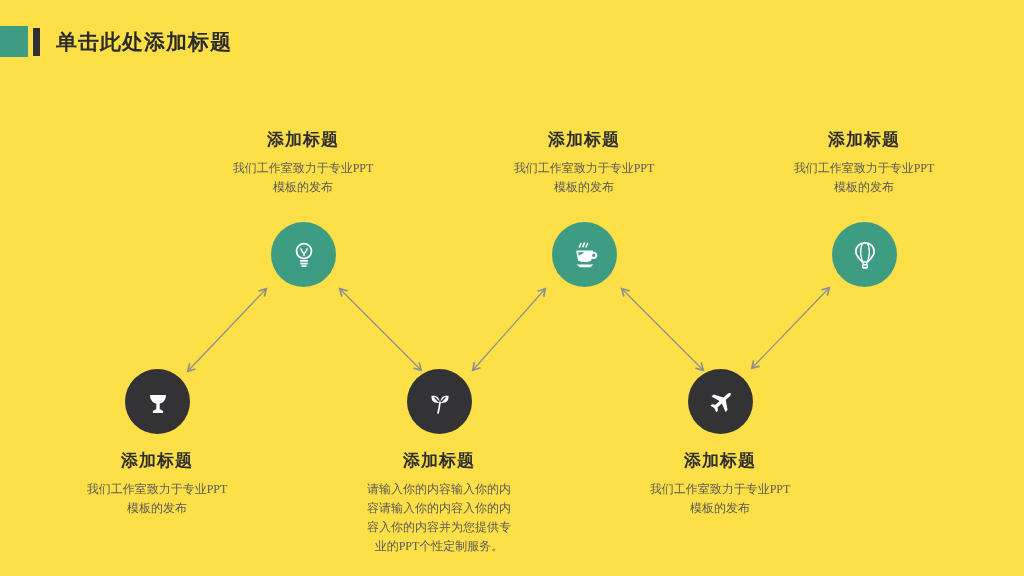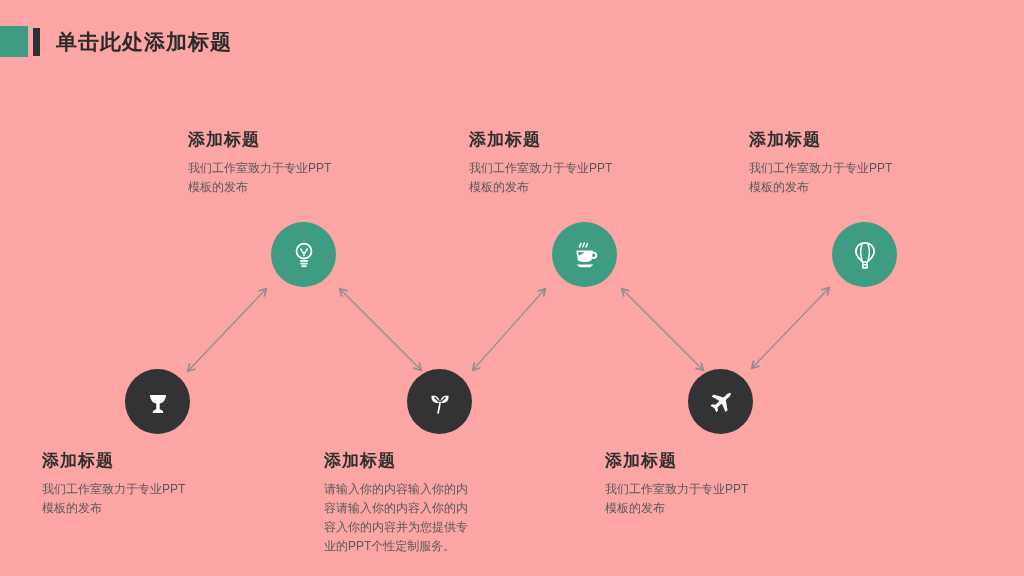--- a/index.html
+++ b/index.html
@@ -1,36 +1,36 @@
 <!DOCTYPE html>
 <html><head>
 <meta charset="utf-8">
 <style>
   html,body{margin:0;padding:0;background:#e8e8e8;}
   .slide{
-    position:relative;width:1024px;height:576px;background:#fca5a5;
-    overflow:hidden;font-family:Liberation Sans, sans-serif;
+    position:relative;width:1024px;height:576px;background:#fde047;
+    overflow:hidden;font-family:Liberation Serif, serif;
   }
   
   .hdr-green{position:absolute;left:0;top:26px;width:28px;height:31px;background:#3E9C82;}
   .hdr-bar{position:absolute;left:33px;top:28px;width:7px;height:28px;background:#2F3033;}
   .hdr-title{
     position:absolute;left:56px;top:28px;height:28px;line-height:28px;
     font-size:21px;font-weight:bold;color:#2B2B2B;letter-spacing:1px;
   }
   
   .connectors{position:absolute;left:0;top:0;width:1024px;height:576px;pointer-events:none;}
   
   .node-circle{
     position:absolute;width:65px;height:65px;border-radius:50%;
     display:flex;align-items:center;justify-content:center;
   }
   .node-circle.green{background:#3E9C82;}
   .node-circle.dark{background:#333336;}
-  .node-text{position:absolute;width:230px;text-align:left;}
+  .node-text{position:absolute;width:230px;text-align:center;}
   .node-title{font-size:17px;font-weight:bold;color:#2E2E2E;letter-spacing:1px;margin:0 0 8px 0;}
   .node-desc{font-size:12px;line-height:19px;color:#595959;white-space:pre-line;margin:0;}
   .icon-svg{display:block;}
 </style>
 </head>
 <body>
 
 <div class="slide">
 
   <div class="hdr-green"></div>

